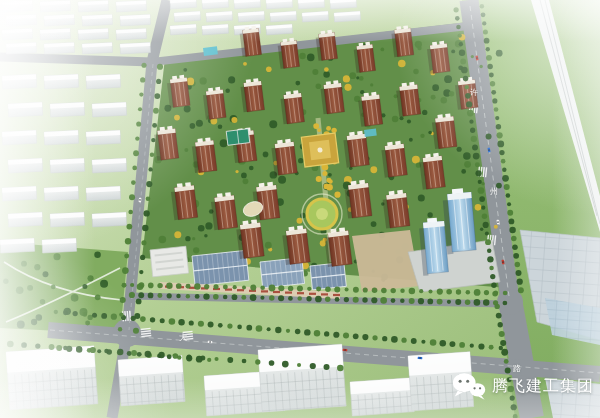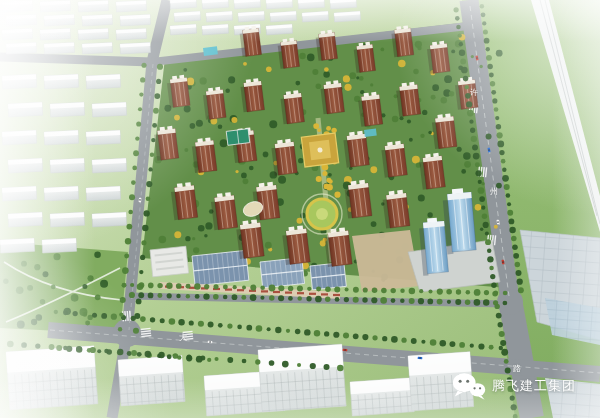--- a/index.html
+++ b/index.html
@@ -2,21 +2,21 @@
 <html><head>
 <meta charset="utf-8">
 <style>
   html,body{margin:0;padding:0;background:#ffffff;font-family:"Liberation Sans",sans-serif;}
   #stage{position:relative;width:600px;height:418px;overflow:hidden;background:#cfe0ba;}
   #scene{position:absolute;left:0;top:0;}
   .road-label{position:absolute;font-size:8px;line-height:8px;color:rgba(255,255,255,.95);
     transform:translate(-50%,-50%);letter-spacing:0;font-family:"Liberation Sans",sans-serif;
     text-shadow:0 0 2px rgba(90,100,95,.4);pointer-events:none;}
   #watermark{position:absolute;left:452px;top:371px;display:flex;align-items:center;gap:6px;}
-  #watermark .wm-text{color:#ffffff;font-size:13px;letter-spacing:1px;
+  #watermark .wm-text{color:#ffffff;font-size:16px;letter-spacing:1px;
     text-shadow:0 1px 3px rgba(40,50,45,.45);white-space:nowrap;}
 </style>
 </head>
 <body>
 
 <div id="stage">
   <svg id="scene" width="600" height="418" viewBox="0 0 600 418">
     <defs>
       <linearGradient id="baseGrad" x1="0" y1="0" x2="1" y2="1">
         <stop offset="0" stop-color="#e2ecd2"></stop>

